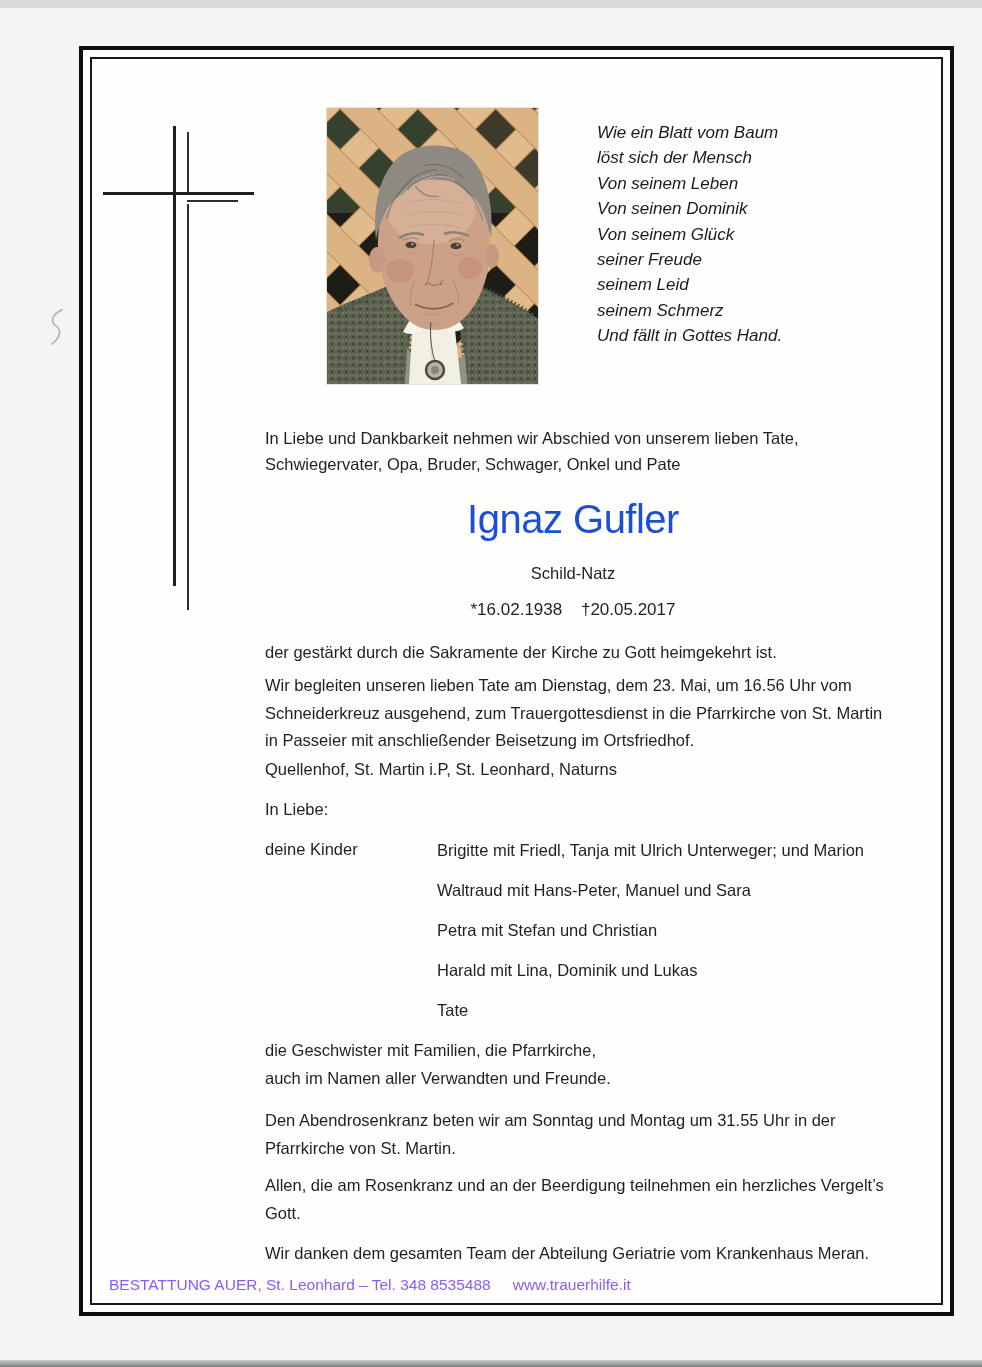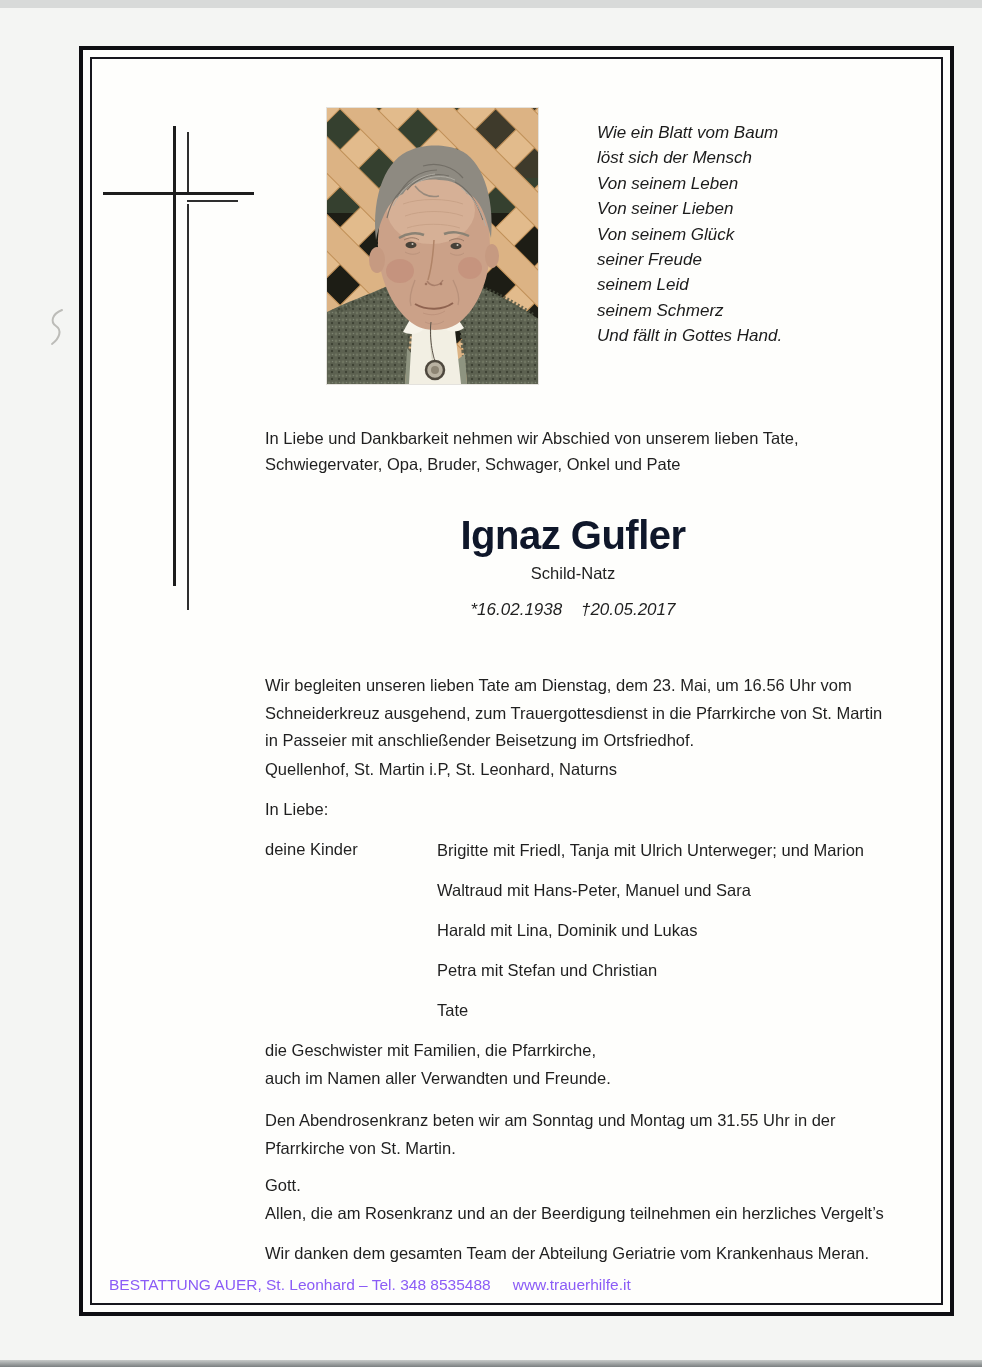--- a/index.html
+++ b/index.html
@@ -21,24 +21,24 @@
   }
   .frame-inner{
     left:90px;top:49px;width:849px;height:1244px;
     border:2px solid #17171d;background:#fefefc;
   }
   
   .cross-bar{background:#1d1d1d;}
   
   .poem{left:597px;top:112px;font-size:17px;line-height:25.4px;font-style:italic;color:#1b1b1b;}
   .intro{left:265px;top:417px;font-size:16.5px;line-height:26.4px;}
-  .name{left:265px;top:505px;width:616px;text-align:center;font-size:40px;letter-spacing:-0.5px;color:#0f172a;font-weight:bold;}
+  .name{left:265px;top:489px;width:616px;text-align:center;font-size:40px;letter-spacing:-0.5px;color:#1d4ed8;}
   .housename{left:265px;top:556px;width:616px;text-align:center;font-size:16.5px;}
   .dates{left:265px;top:592px;width:616px;text-align:center;font-size:17px;}
-  .dates span{display:inline-block;font-style:italic;}
+  .dates span{display:inline-block;}
   .dates .death{margin-left:14px;}
   .body-par{left:265px;font-size:16.5px;line-height:27.6px;}
   .family-label{left:265px;top:832px;font-size:16.5px;}
   .family-entries{left:437px;top:822px;font-size:16.5px;line-height:40px;}
   .closing{left:265px;font-size:16.5px;line-height:28.2px;}
   .footer{left:109px;top:1268px;font-size:15.5px;color:#8b5cf6;}
   .footer .gap{display:inline-block;width:22px;}
   
   .photo{left:327px;top:100px;width:211px;height:276px;box-shadow:0 0 0 1px #e4e2dd;}
   
@@ -186,77 +186,80 @@
       <path d="M 104 214 C 102 230 106 248 108 253" stroke="#5a5248" stroke-width="1" fill="none"></path>
       <circle cx="108" cy="262" r="9" fill="#b9b2a2" stroke="#4e483e" stroke-width="2.5"></circle>
       <circle cx="108" cy="262" r="4" fill="#8d8574"></circle>
     </svg>
   </div>
 
   <div class="abs poem">
     <div class="line">Wie ein Blatt vom Baum</div>
     <div class="line">löst sich der Mensch</div>
     <div class="line">Von seinem Leben</div>
-    <div class="line">Von seiner Lieben</div>
+    <div class="line">Von seinen Dominik</div>
     <div class="line">Von seinem Glück</div>
     <div class="line">seiner Freude</div>
     <div class="line">seinem Leid</div>
     <div class="line">seinem Schmerz</div>
     <div class="line">Und fällt in Gottes Hand.</div>
   </div>
 
   <div class="abs intro">
     <div class="line">In Liebe und Dankbarkeit nehmen wir Abschied von unserem lieben Tate,</div>
     <div class="line">Schwiegervater, Opa, Bruder, Schwager, Onkel und Pate</div>
   </div>
 
   <div class="abs name line">Ignaz Gufler</div>
   <div class="abs housename line">Schild-Natz</div>
   <div class="abs dates">
     <span class="birth">*16.02.1938</span>
     <span class="death">†20.05.2017</span>
   </div>
 
+  <div class="abs body-par" style="top:631px;">
+    <div class="line">der gestärkt durch die Sakramente der Kirche zu Gott heimgekehrt ist.</div>
+  </div>
 
   <div class="abs body-par" style="top:664px;">
     <div class="line">Wir begleiten unseren lieben Tate am Dienstag, dem 23. Mai, um 16.56 Uhr vom</div>
     <div class="line">Schneiderkreuz ausgehend, zum Trauergottesdienst in die Pfarrkirche von St. Martin</div>
     <div class="line">in Passeier mit anschließender Beisetzung im Ortsfriedhof.</div>
   </div>
 
   <div class="abs body-par" style="top:748px;">
     <div class="line">Quellenhof, St. Martin i.P, St. Leonhard, Naturns</div>
   </div>
 
   <div class="abs body-par" style="top:788px;">
     <div class="line">In Liebe:</div>
   </div>
 
   <div class="abs family-label line">deine Kinder</div>
   <div class="abs family-entries">
     <div class="line">Brigitte mit Friedl, Tanja mit Ulrich Unterweger; und Marion</div>
     <div class="line">Waltraud mit Hans-Peter, Manuel und Sara</div>
+    <div class="line">Petra mit Stefan und Christian</div>
     <div class="line">Harald mit Lina, Dominik und Lukas</div>
-    <div class="line">Petra mit Stefan und Christian</div>
     <div class="line">Tate</div>
   </div>
 
   <div class="abs closing" style="top:1028px;">
     <div class="line">die Geschwister mit Familien, die Pfarrkirche,</div>
     <div class="line">auch im Namen aller Verwandten und Freunde.</div>
   </div>
 
   <div class="abs closing" style="top:1098px;">
     <div class="line">Den Abendrosenkranz beten wir am Sonntag und Montag um 31.55 Uhr in der</div>
     <div class="line">Pfarrkirche von St. Martin.</div>
   </div>
 
   <div class="abs closing" style="top:1163px;">
+    <div class="line">Allen, die am Rosenkranz und an der Beerdigung teilnehmen ein herzliches Vergelt’s</div>
     <div class="line">Gott.</div>
-    <div class="line">Allen, die am Rosenkranz und an der Beerdigung teilnehmen ein herzliches Vergelt’s</div>
   </div>
 
   <div class="abs closing" style="top:1231px;text-align:right;">
     <div class="line">Wir danken dem gesamten Team der Abteilung Geriatrie vom Krankenhaus Meran.</div>
   </div>
 
   <div class="abs footer line">
     <span>BESTATTUNG AUER, St. Leonhard – Tel. 348 8535488</span><span class="gap"></span><span>www.trauerhilfe.it</span>
   </div>
 

